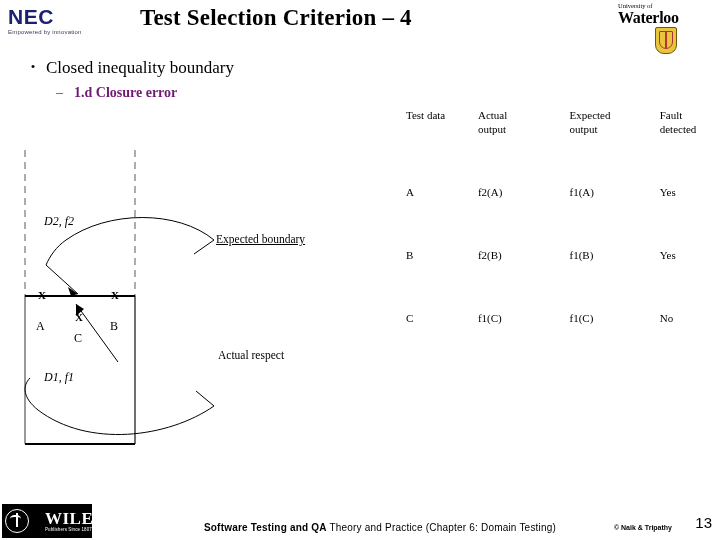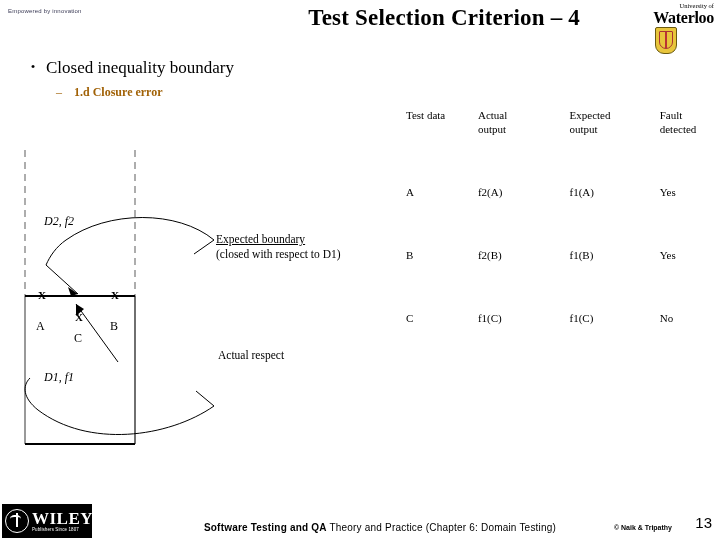--- a/index.html
+++ b/index.html
@@ -35,21 +35,21 @@
     font-size: 6px;
     color: #3a3a55;
     letter-spacing: 0.2px;
     margin-top: 2px;
   }
 
   #waterloo-logo {
     position: absolute;
     right: 6px; top: 2px;
     width: 96px;
-    text-align: right;
+    text-align: left;
   }
   #uw-small {
     font-family: "Liberation Serif", serif;
     font-size: 6.5px;
     color: #000;
     line-height: 8px;
   }
   #uw-word {
     font-family: "Liberation Serif", serif;
     font-weight: bold;
@@ -73,21 +73,21 @@
     border-radius: 1px 1px 7px 7px;
     background:
       linear-gradient(90deg, transparent 45%, #b33 45%, #b33 55%, transparent 55%);
   }
 
   
   #slide-title {
     position: absolute;
     left: 140px; top: 4px;
     width: 440px;
-    text-align: right;
+    text-align: left;
     font-family: "Liberation Serif", serif;
     font-weight: bold;
     font-size: 23px;
     line-height: 28px;
     letter-spacing: 0.2px;
   }
 
   
   #bullet-l1 {
     position: absolute;
@@ -98,23 +98,23 @@
   #bullet-l1 .b-dot {
     display: inline-block;
     width: 26px;
     text-align: center;
     font-size: 13px;
     vertical-align: 2px;
   }
   #bullet-l2 {
     position: absolute;
     left: 56px; top: 83px;
-    font-size: 12px;
-    font-weight: bold;
-    color: #a16207;
+    font-size: 14px;
+    font-weight: bold;
+    color: #701a75;
     line-height: 19px;
   }
   #bullet-l2 .b-dash {
     display: inline-block;
     width: 18px;
     font-weight: normal;
   }
 
   
   #diagram {
@@ -207,21 +207,21 @@
   }
   #wiley-mark::after {
     content: "";
     position: absolute;
     left: 4px; top: 5px;
     width: 11px; height: 8px;
     border-top: 2px solid #fff;
     border-radius: 40% 40% 0 0;
     transform: rotate(0deg);
   }
-  #wiley-text { margin-left: 3px; }
+  #wiley-text { margin-left: 16px; }
   #wiley-word {
     font-family: "Liberation Serif", serif;
     font-weight: bold;
     font-size: 17px;
     line-height: 17px;
     letter-spacing: 0.5px;
   }
   #wiley-sub {
     font-family: "Liberation Sans", sans-serif;
     font-size: 4.5px;
@@ -254,20 +254,21 @@
     right: 8px; bottom: 12px;
     font-family: "Liberation Sans", sans-serif;
     font-size: 15px;
     line-height: 10px;
   }
 </style>
 </head>
 <body>
 
 <div id="nec-logo">
+  <div id="nec-wordmark">NEC</div>
   <div id="nec-tagline">Empowered by innovation</div>
 </div>
 
 <div id="waterloo-logo">
   <div id="uw-small">University of</div>
   <div id="uw-word">Waterloo</div>
   <div id="uw-shield"></div>
 </div>
 
 <div id="slide-title">Test Selection Criterion – 4</div>
@@ -311,21 +312,20 @@
 
   <div class="dg-x" style="left:20px; top:142px;">X</div>
   <div class="dg-x" style="left:93px; top:142px;">X</div>
   <div class="dg-x" style="left:57px; top:164px;">X</div>
 
   <div class="dg-pt" style="left:18px; top:172px;">A</div>
   <div class="dg-pt" style="left:92px; top:172px;">B</div>
   <div class="dg-pt" style="left:56px; top:184px;">C</div>
 
   <div class="dg-ann" style="left:198px; top:84px;text-decoration:underline;">Expected boundary</div>
-  <div class="dg-ann" style="left:198px; top:99px;">(closed with respect to D1)</div>
 
   <div class="dg-ann" style="left:200px; top:200px;">Actual respect</div>
 </div>
 
 <table id="data-table">
   <thead>
     <tr>
       <th class="c0">
         <div>Test data</div>
         <div></div>

